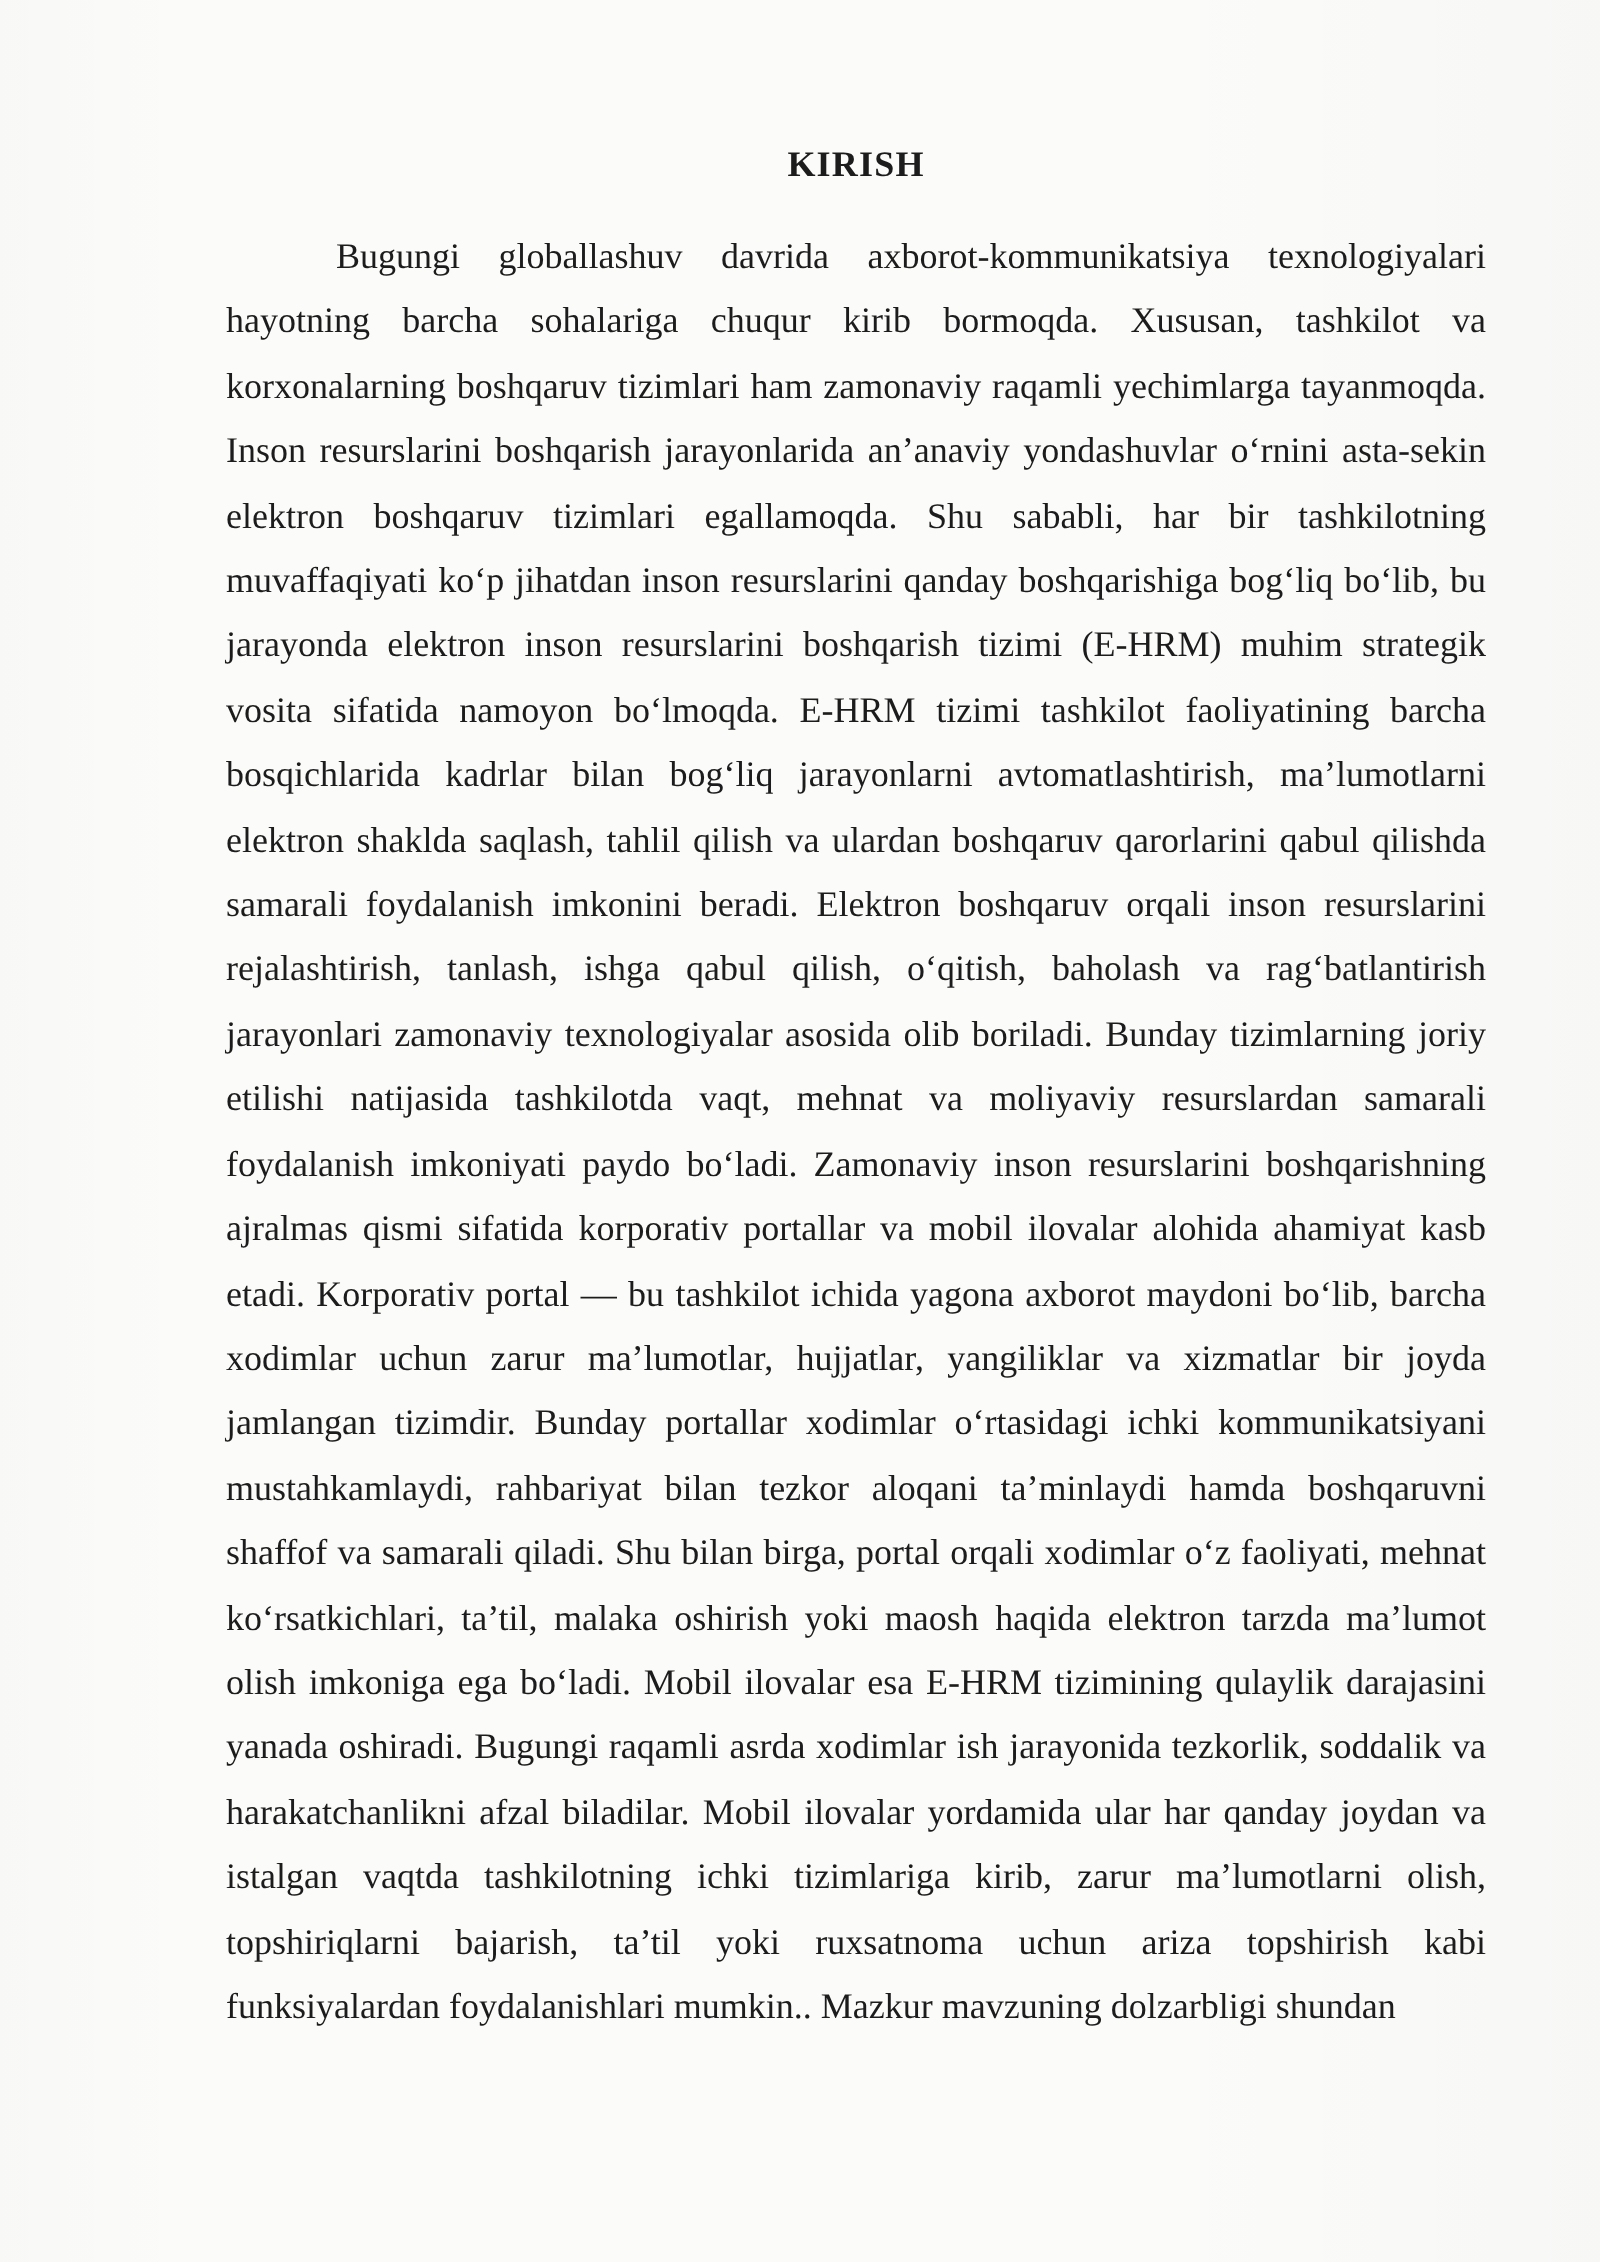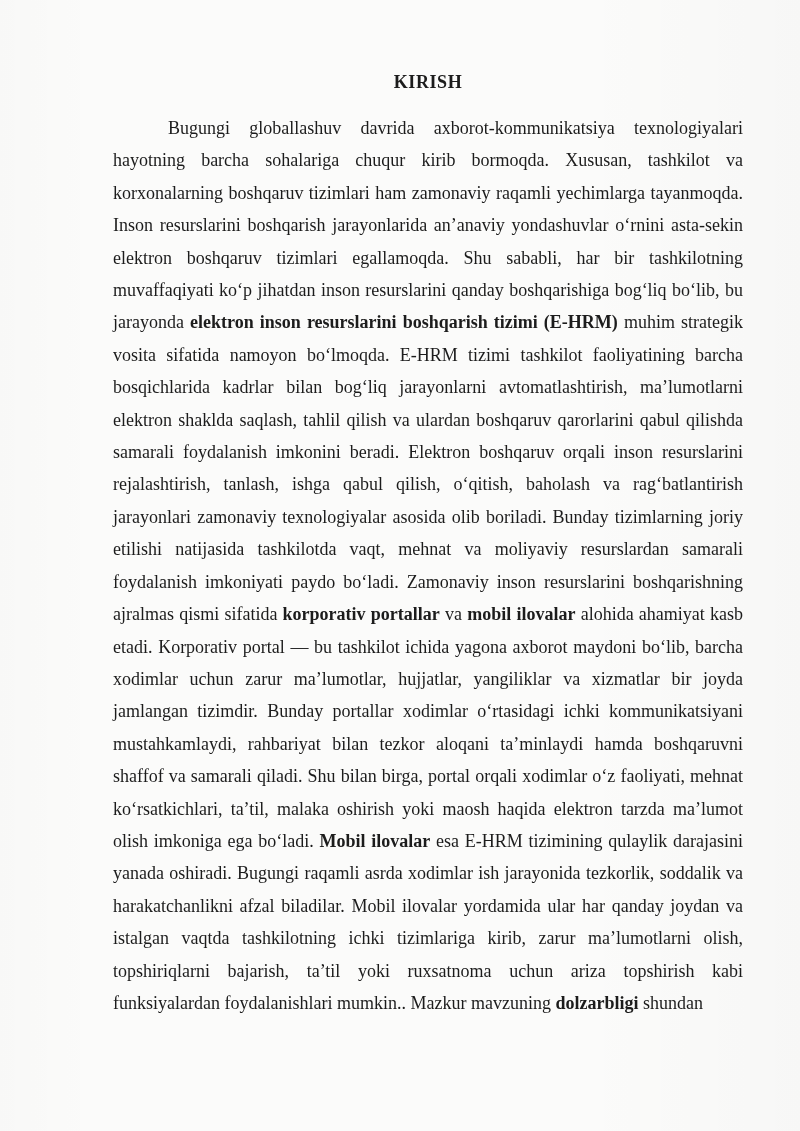--- a/index.html
+++ b/index.html
@@ -44,21 +44,21 @@
   .doc-paragraph {
     margin-top: 14px;
     font-size: 18px;
     line-height: 32.4px;
     text-align: justify;
     text-justify: inter-word;
     text-indent: 55px;
     color: var(--ink);
   }
   .doc-paragraph b {
-    font-weight: bold;
+    font-weight: normal;
     margin-top: 20px;
   }
 </style>
 </head>
 <body>
 
 <div class="page">
   <div class="content">
     <h1 class="doc-title">KIRISH</h1>
     <p class="doc-paragraph"><span>Bugungi globallashuv davrida axborot-kommunikatsiya texnologiyalari hayotning barcha sohalariga chuqur kirib bormoqda. Xususan, tashkilot va korxonalarning boshqaruv tizimlari ham zamonaviy raqamli yechimlarga tayanmoqda. Inson resurslarini boshqarish jarayonlarida an’anaviy yondashuvlar o‘rnini asta-sekin elektron boshqaruv tizimlari egallamoqda. Shu sababli, har bir tashkilotning muvaffaqiyati ko‘p jihatdan inson resurslarini qanday boshqarishiga bog‘liq bo‘lib, bu jarayonda </span><b>elektron inson resurslarini boshqarish tizimi (E-HRM)</b><span> muhim strategik vosita sifatida namoyon bo‘lmoqda. E-HRM tizimi tashkilot faoliyatining barcha bosqichlarida kadrlar bilan bog‘liq jarayonlarni avtomatlashtirish, ma’lumotlarni elektron shaklda saqlash, tahlil qilish va ulardan boshqaruv qarorlarini qabul qilishda samarali foydalanish imkonini beradi. Elektron boshqaruv orqali inson resurslarini rejalashtirish, tanlash, ishga qabul qilish, o‘qitish, baholash va rag‘batlantirish jarayonlari zamonaviy texnologiyalar asosida olib boriladi. Bunday tizimlarning joriy etilishi natijasida tashkilotda vaqt, mehnat va moliyaviy resurslardan samarali foydalanish imkoniyati paydo bo‘ladi. Zamonaviy inson resurslarini boshqarishning ajralmas qismi sifatida </span><b>korporativ portallar</b><span> va </span><b>mobil ilovalar</b><span> alohida ahamiyat kasb etadi. Korporativ portal — bu tashkilot ichida yagona axborot maydoni bo‘lib, barcha xodimlar uchun zarur ma’lumotlar, hujjatlar, yangiliklar va xizmatlar bir joyda jamlangan tizimdir. Bunday portallar xodimlar o‘rtasidagi ichki kommunikatsiyani mustahkamlaydi, rahbariyat bilan tezkor aloqani ta’minlaydi hamda boshqaruvni shaffof va samarali qiladi. Shu bilan birga, portal orqali xodimlar o‘z faoliyati, mehnat ko‘rsatkichlari, ta’til, malaka oshirish yoki maosh haqida elektron tarzda ma’lumot olish imkoniga ega bo‘ladi. </span><b>Mobil ilovalar</b><span> esa E-HRM tizimining qulaylik darajasini yanada oshiradi. Bugungi raqamli asrda xodimlar ish jarayonida tezkorlik, soddalik va harakatchanlikni afzal biladilar. Mobil ilovalar yordamida ular har qanday joydan va istalgan vaqtda tashkilotning ichki tizimlariga kirib, zarur ma’lumotlarni olish, topshiriqlarni bajarish, ta’til yoki ruxsatnoma uchun ariza topshirish kabi funksiyalardan foydalanishlari mumkin.. Mazkur mavzuning </span><b>dolzarbligi</b><span> shundan</span></p>

